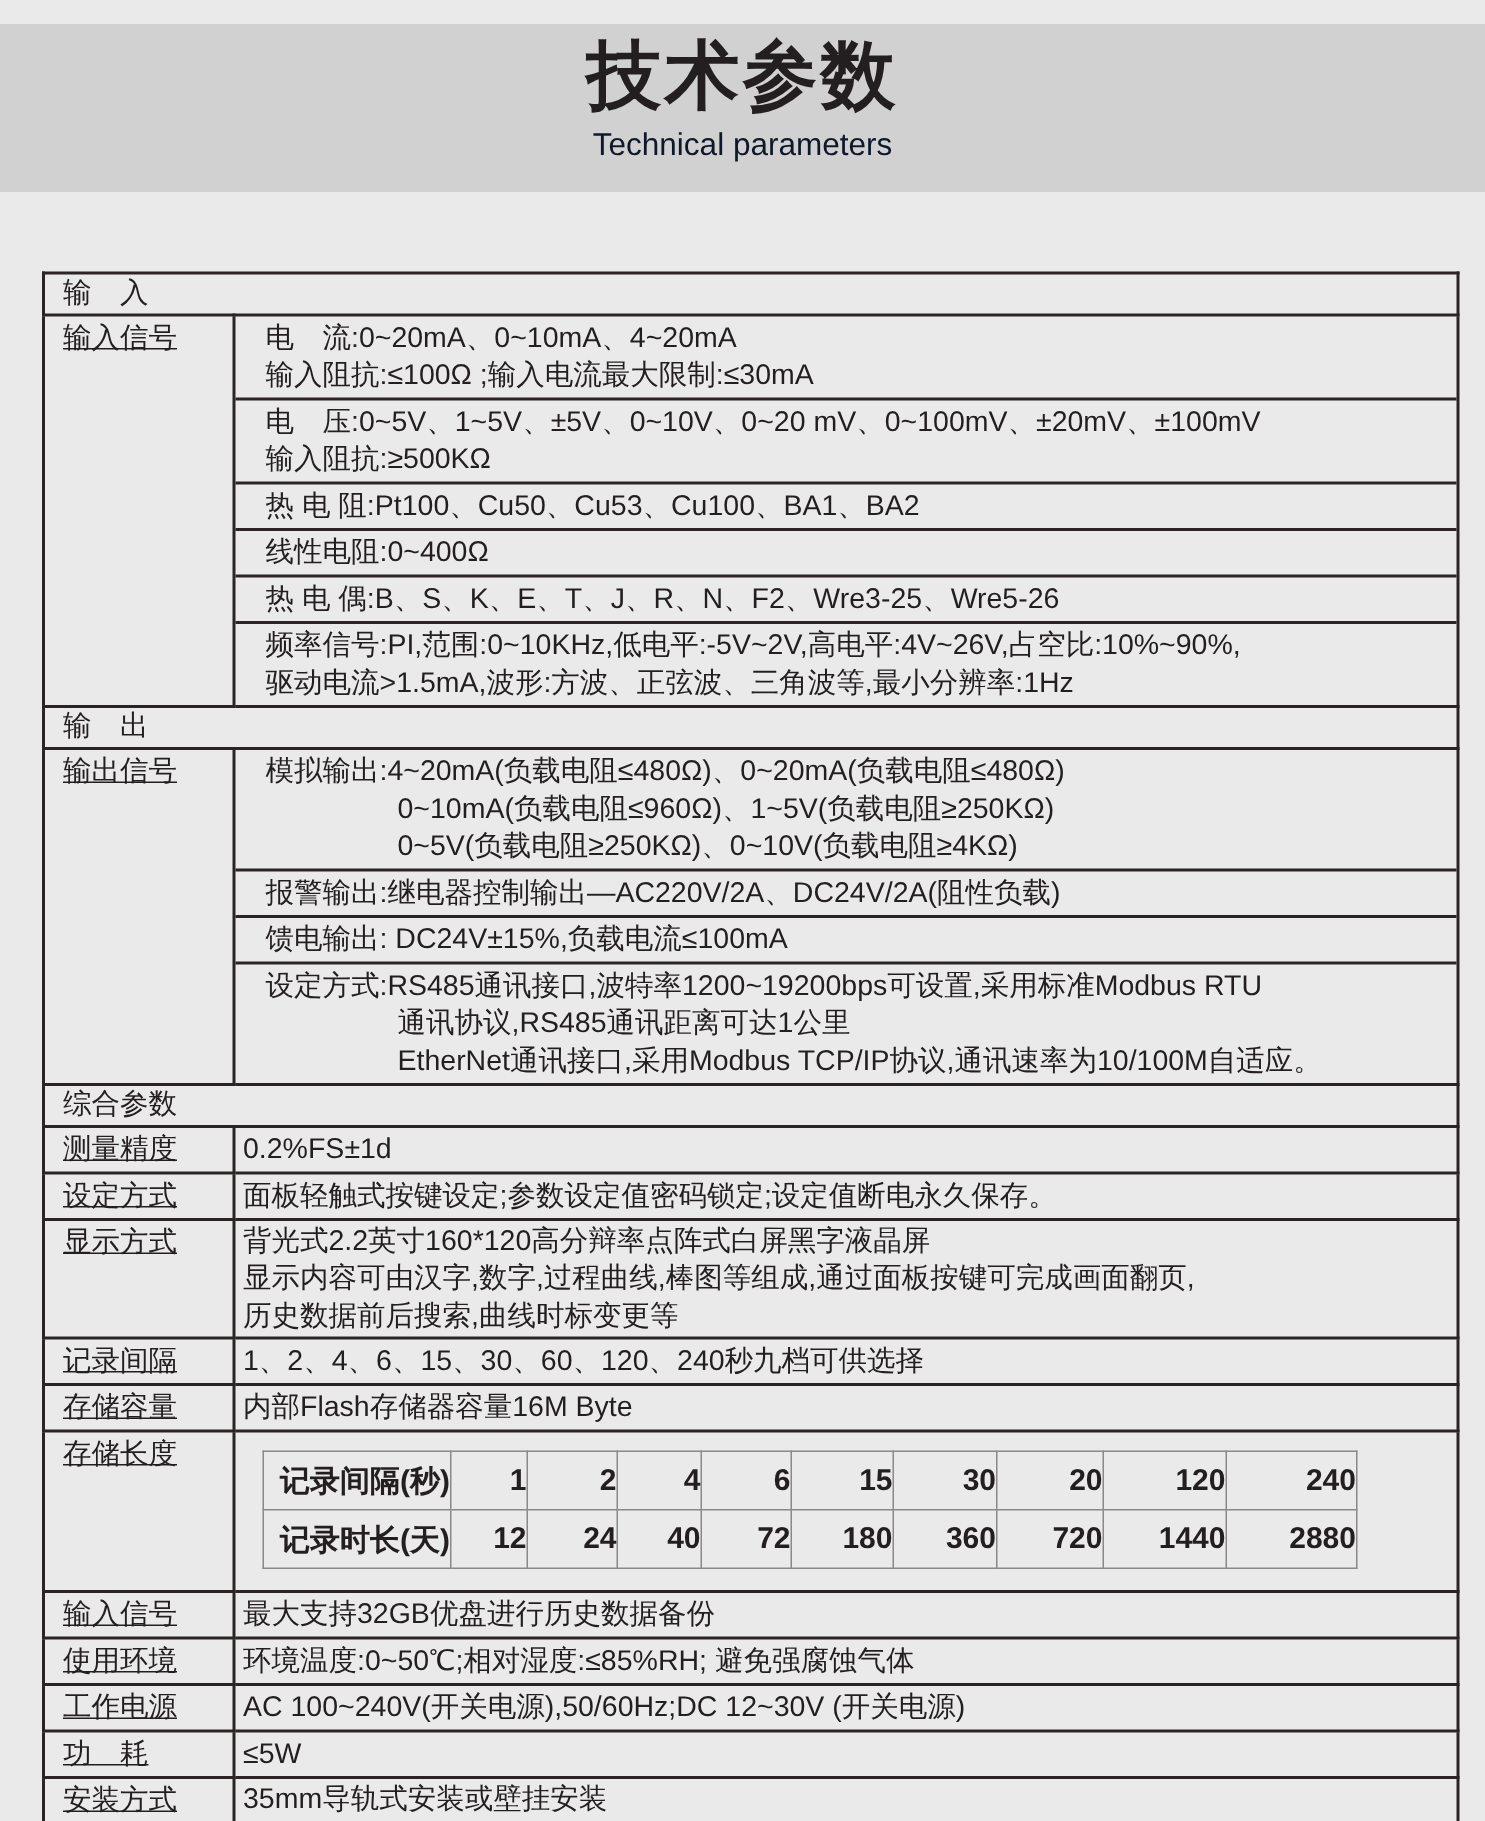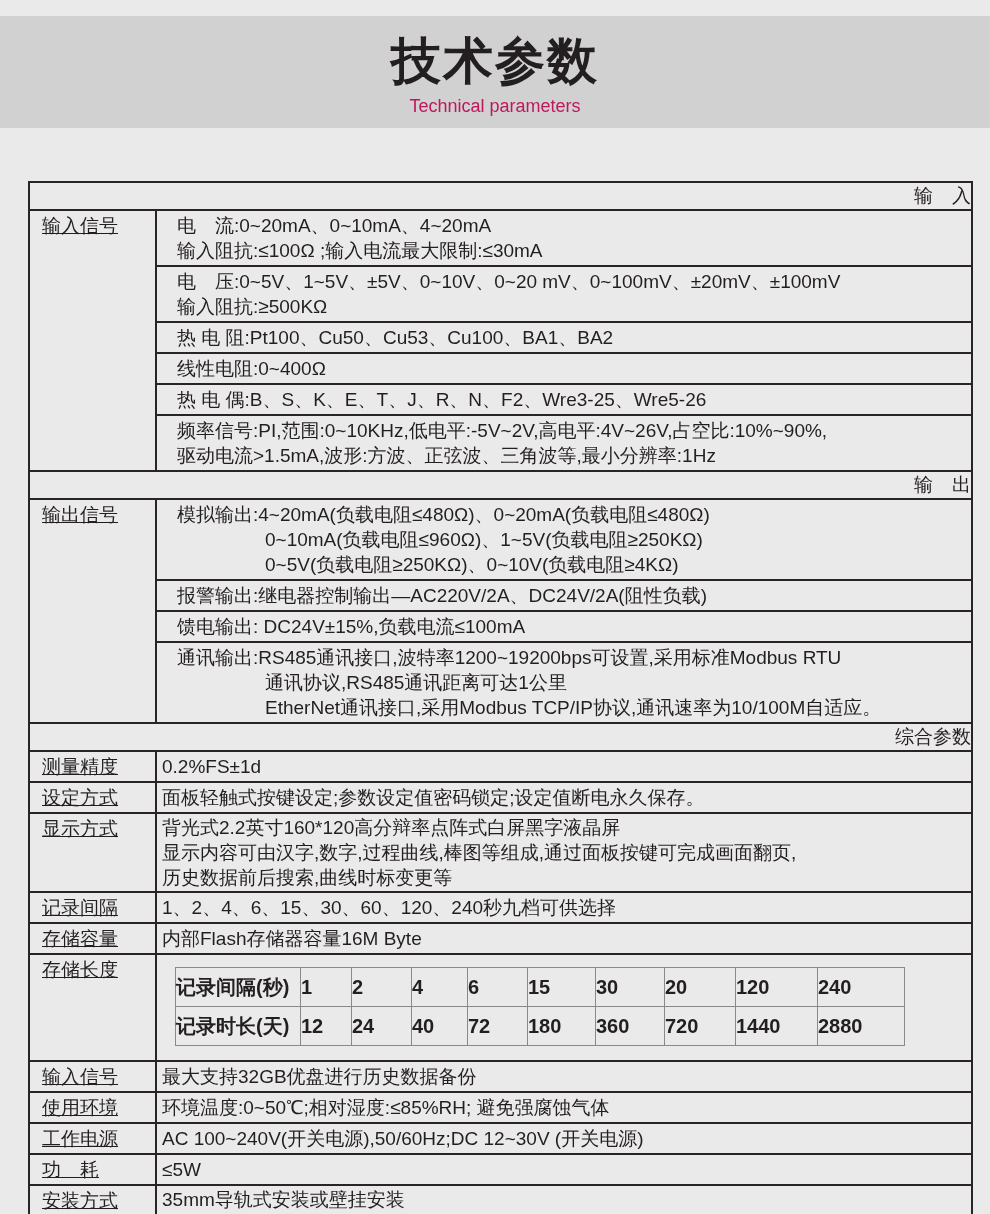--- a/index.html
+++ b/index.html
@@ -7,42 +7,42 @@
   body {
     height:1214px; overflow:hidden; position:relative;
     background:var(--page_bg,#ebeaea);
     font-family:"Liberation Sans", sans-serif;
     color:var(--text,#231f20);
   }
   .title-band {
     position:absolute; top:16px; left:0; width:990px; height:112px;
     background:var(--band,#d2d1d1); text-align:center;
   }
-  .h-title { padding-top:12px; font-size:50px; font-weight:bold; letter-spacing:2px; }
-  .h-sub   { font-size:18px; color:#be185d; margin-top:1px; }
+  .h-title { padding-top:1px; font-size:50px; font-weight:bold; letter-spacing:2px; }
+  .h-sub   { font-size:21px; color:#0f172a; margin-top:1px; }
 
   table.spec {
     position:absolute; top:181px; left:28px; width:945px;
     border-collapse:collapse; table-layout:fixed; font-size:19px;
   }
   .spec td { border:2px solid var(--border_dark,#2b2425); }
-  .sec-td  { height:26px; padding:0 0 0 12px; line-height:26px;text-align:right; }
+  .sec-td  { height:26px; padding:0 0 0 12px; line-height:26px; }
   .lbl     { vertical-align:top; padding:2px 2px 2px 12px; line-height:25px; white-space:nowrap;text-decoration:underline; }
   .content { padding:0; vertical-align:top; }
   .group   { border-bottom:2px solid var(--border_dark,#2b2425); padding:2px 4px 2px 20px; }
   .group:last-child { border-bottom:none; }
   .line    { line-height:25px; white-space:nowrap; }
   .line.indent { padding-left:88px; }
   .val     { padding:1px 4px 1px 5px; line-height:25px;border-radius:12px; }
   .row-install td { height:34px; vertical-align:top; }
 
   table.inner {
     border-collapse:collapse; table-layout:fixed;
     width:729px; margin:12px 0 14px 18px;
-    font-size:20px; font-weight:bold; text-align:left;
+    font-size:20px; font-weight:bold; text-align:right;
   }
   .inner td { border:1px solid var(--inner_border,#8a8888); height:39px; }
 </style>
 </head>
 <body>
 
 <div class="title-band">
   <div class="h-title">技术参数</div>
   <div class="h-sub">Technical parameters</div>
 </div>
@@ -97,21 +97,21 @@
         <div class="line indent">0~10mA(负载电阻≤960Ω)、1~5V(负载电阻≥250KΩ)</div>
         <div class="line indent">0~5V(负载电阻≥250KΩ)、0~10V(负载电阻≥4KΩ)</div>
       </div>
       <div class="group">
         <div class="line">报警输出:继电器控制输出—AC220V/2A、DC24V/2A(阻性负载)</div>
       </div>
       <div class="group">
         <div class="line">馈电输出: DC24V±15%,负载电流≤100mA</div>
       </div>
       <div class="group">
-        <div class="line">通讯输出:RS485通讯接口,波特率1200~19200bps可设置,采用标准Modbus RTU</div>
+        <div class="line">设定方式:RS485通讯接口,波特率1200~19200bps可设置,采用标准Modbus RTU</div>
         <div class="line indent">通讯协议,RS485通讯距离可达1公里</div>
         <div class="line indent">EtherNet通讯接口,采用Modbus TCP/IP协议,通讯速率为10/100M自适应。</div>
       </div>
     </td>
   </tr>
 
   <tr>
     <td colspan="2" class="sec-td">综合参数</td>
   </tr>
 

